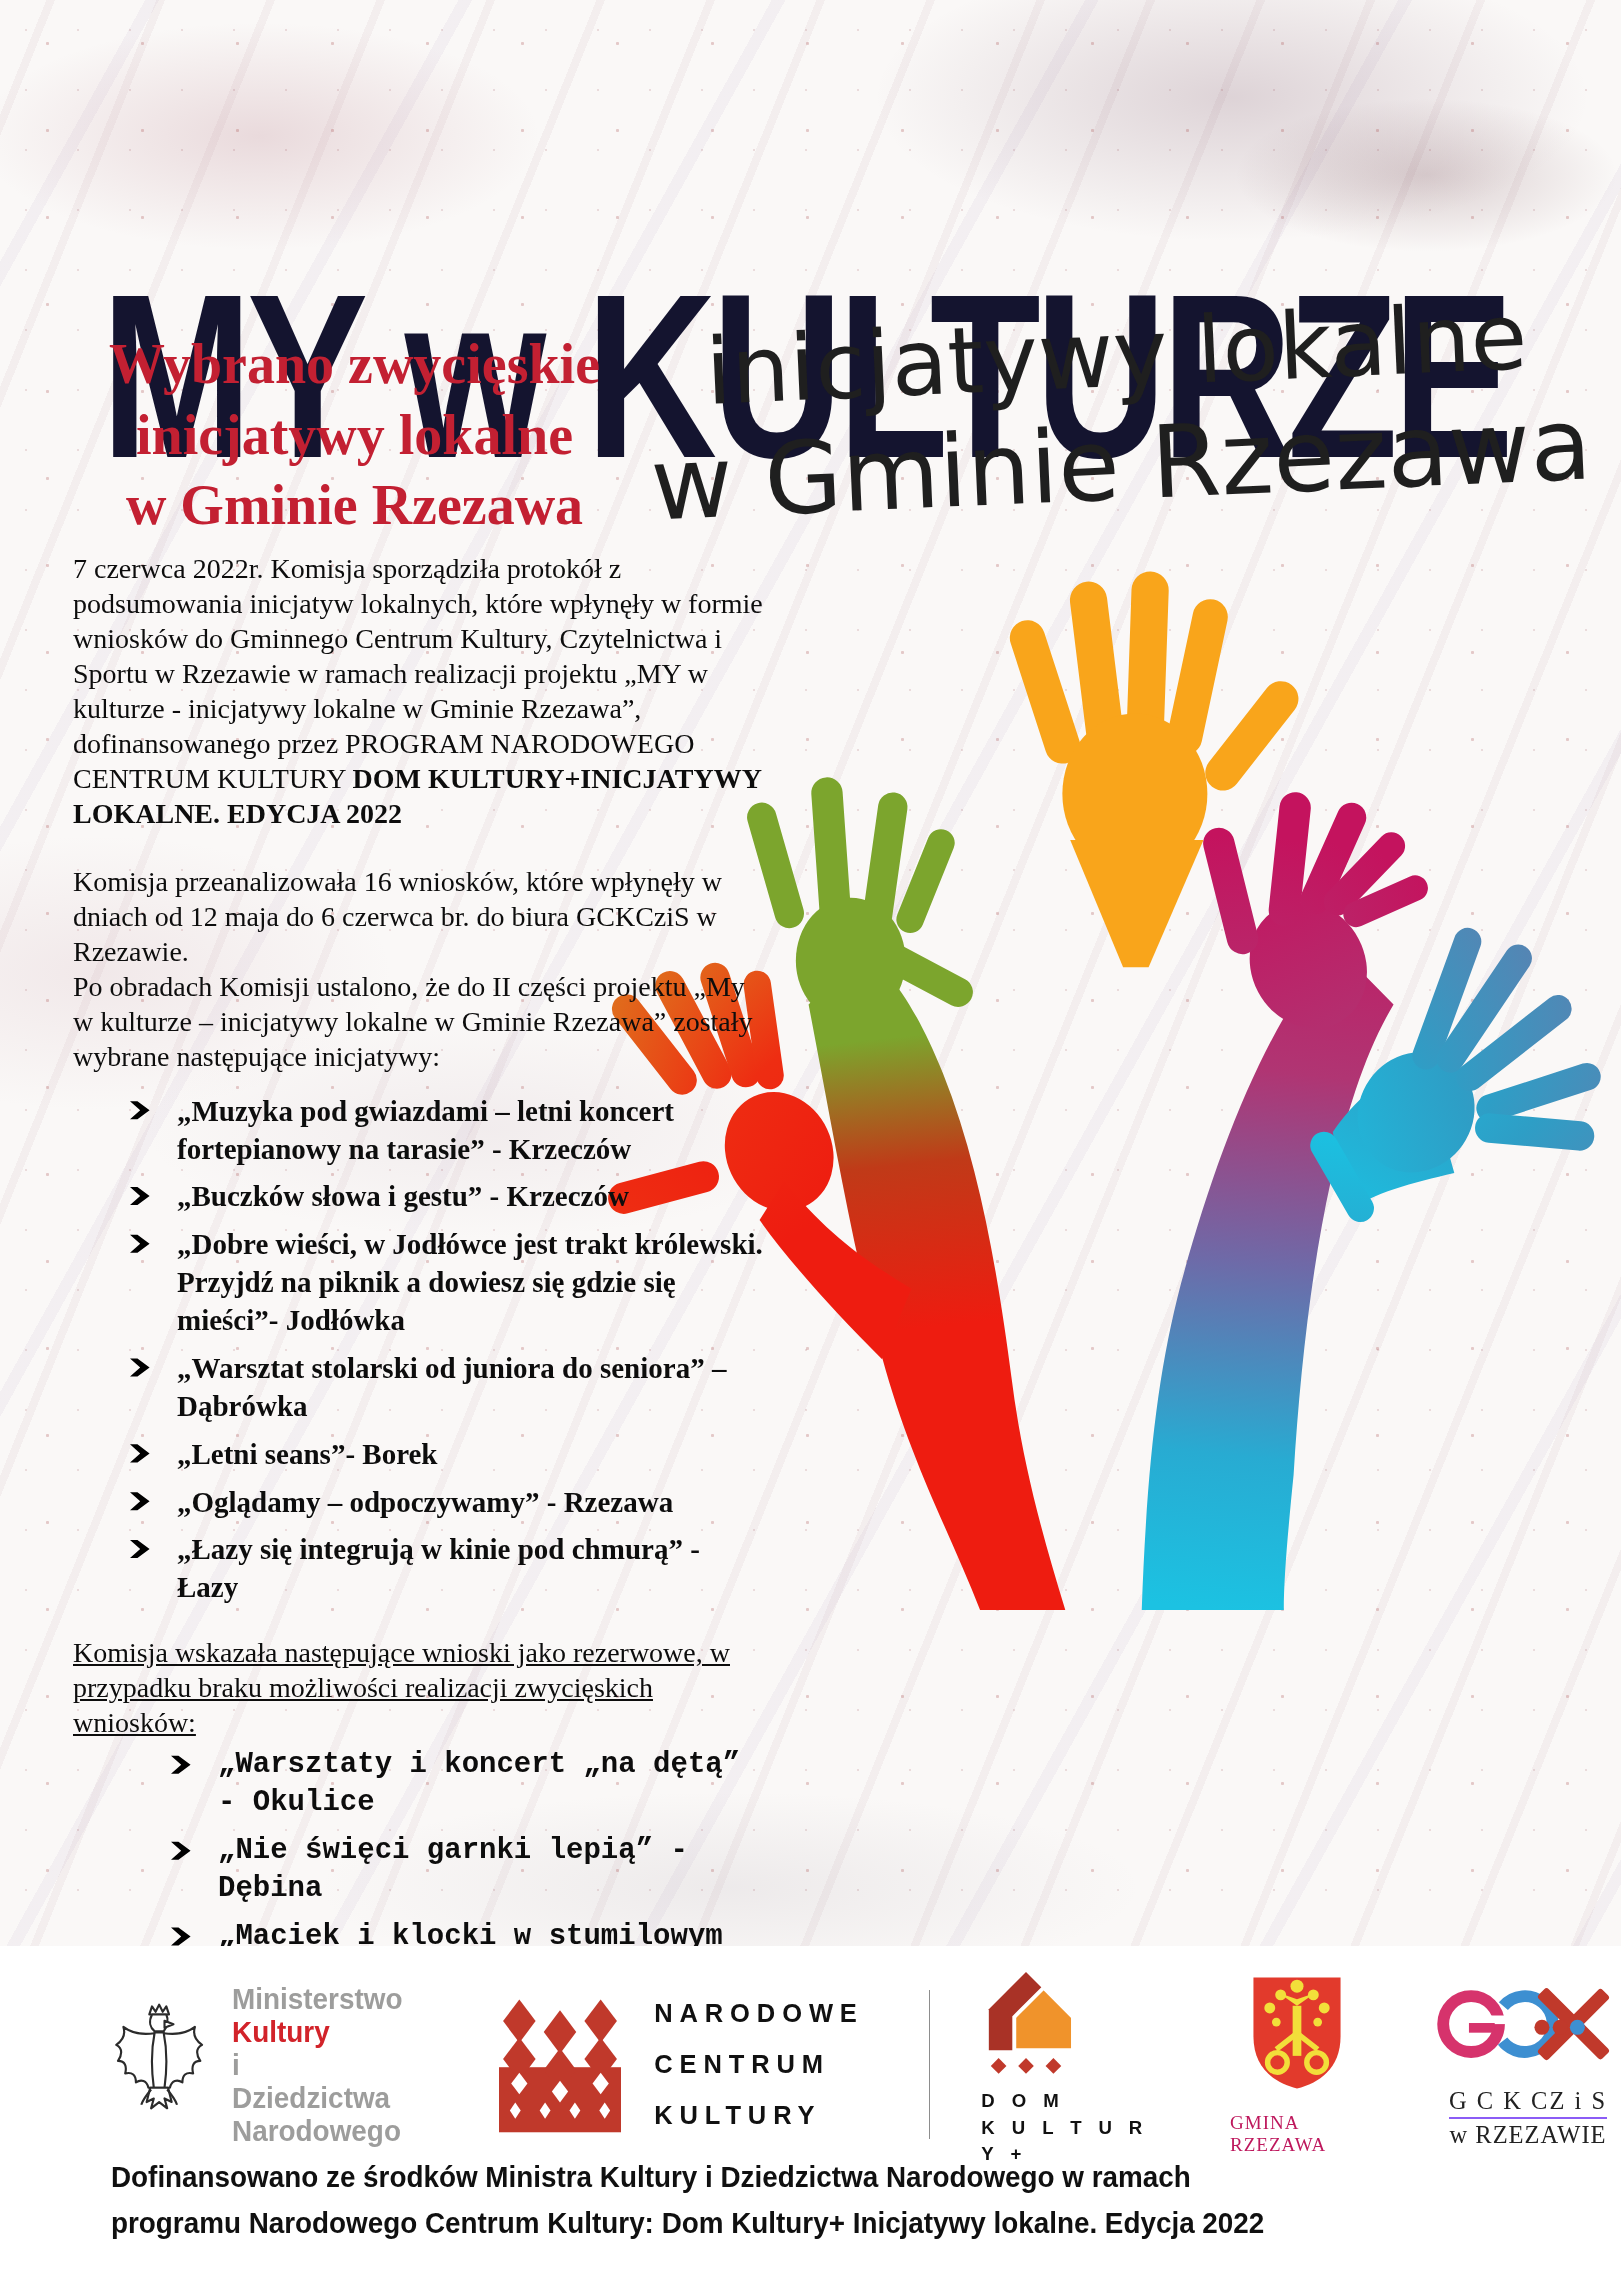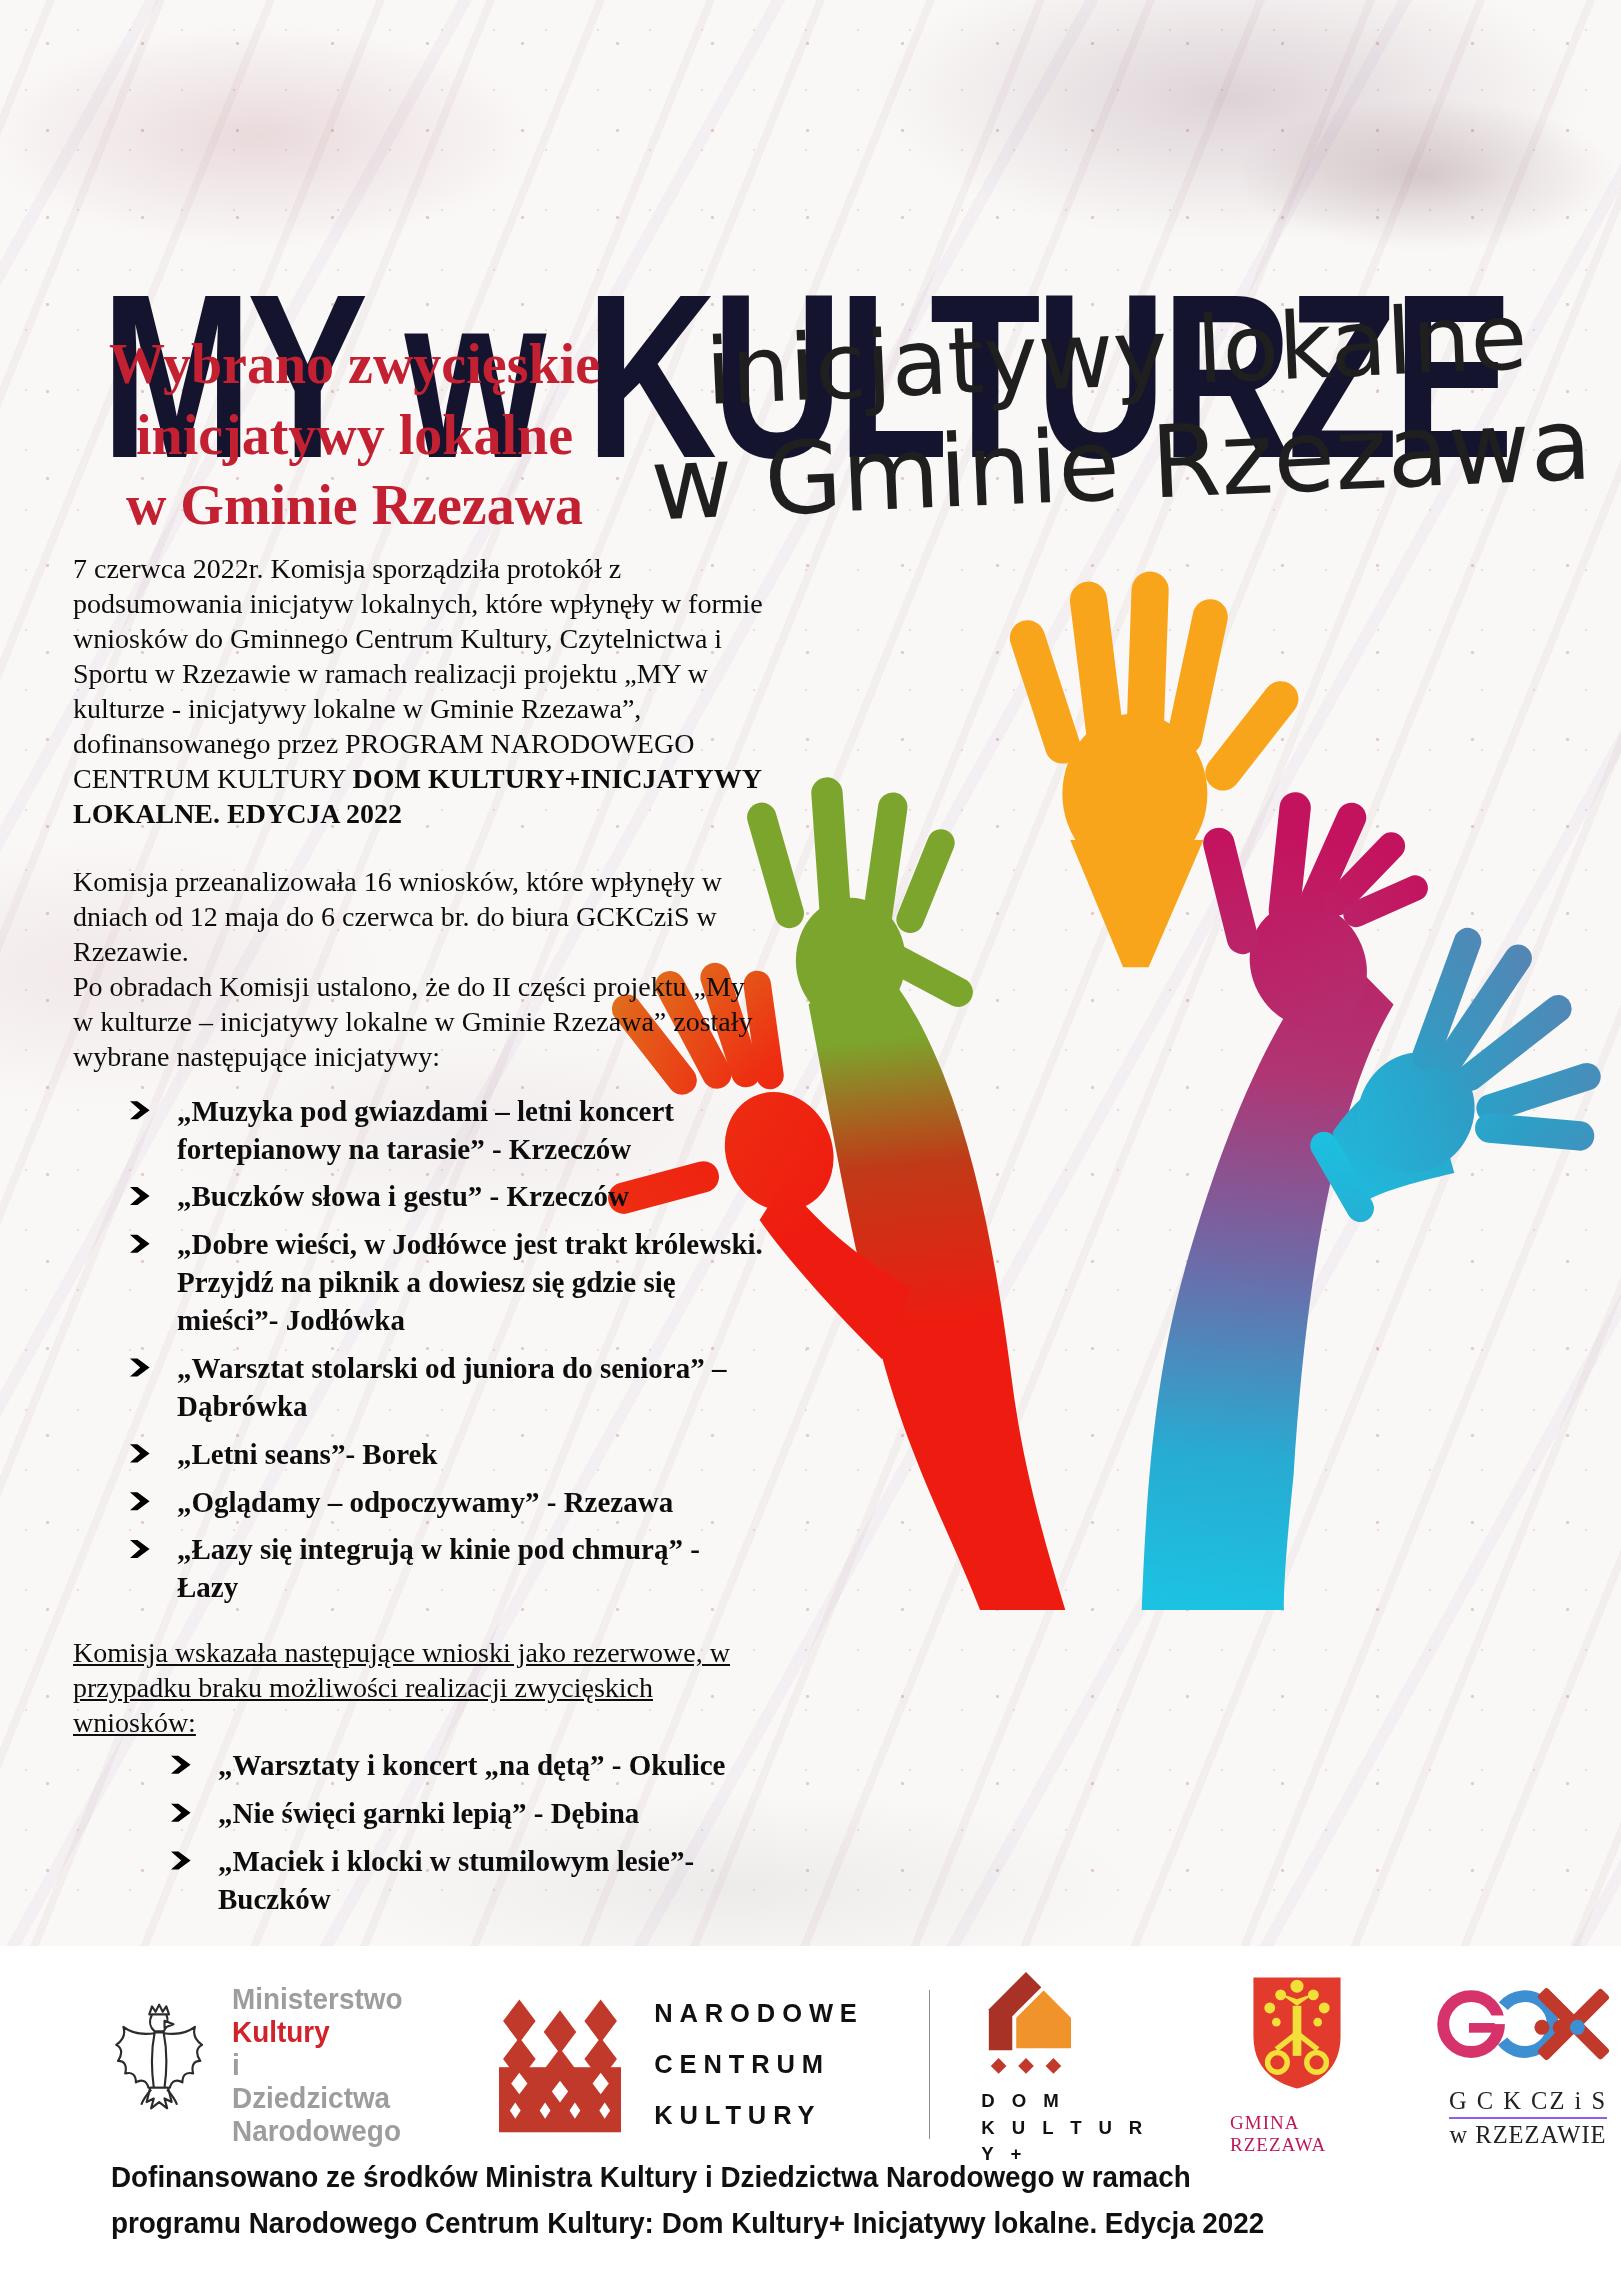--- a/index.html
+++ b/index.html
@@ -40,21 +40,21 @@
   .script-l2{font-size:100px;line-height:1.2;white-space:nowrap;}
 
   
   .content{left:73px;top:551px;width:692px;color:#0d0d0d;
     font-size:28px;line-height:35px;font-family:"Liberation Serif",serif;}
   .content p{margin:0 0 33px 0;}
   .content .joined{margin:0;}
   ul.init{list-style:none;margin:17.6px 0 29px 0;padding:0 0 0 57px;}
   ul.init li{position:relative;padding-left:47px;margin:0 0 9.8px 0;
     font-weight:700;font-size:29px;line-height:38px;}
-  ul.init.reserve{margin:5.9px 0 39px 0;padding-left:98px;}
+  ul.init.reserve{margin:5.9px 0 39px 0;padding-left:98px;font-family:Liberation Mono, monospace;}
   .arrow{position:absolute;left:0;top:8.8px;width:19.6px;height:19.6px;background:#000;
     clip-path:polygon(0 4%,38% 4%,100% 50%,38% 96%,0 96%,52% 50%);}
   .underlined{text-decoration:underline;}
   .lone-period{margin:0 0 33px 0;}
 
   
   .hands{left:588px;top:544px;width:1033px;height:1070px;}
 
   
   .footer{left:0;top:1946px;width:1439px;height:347px;background:#ffffff;}

